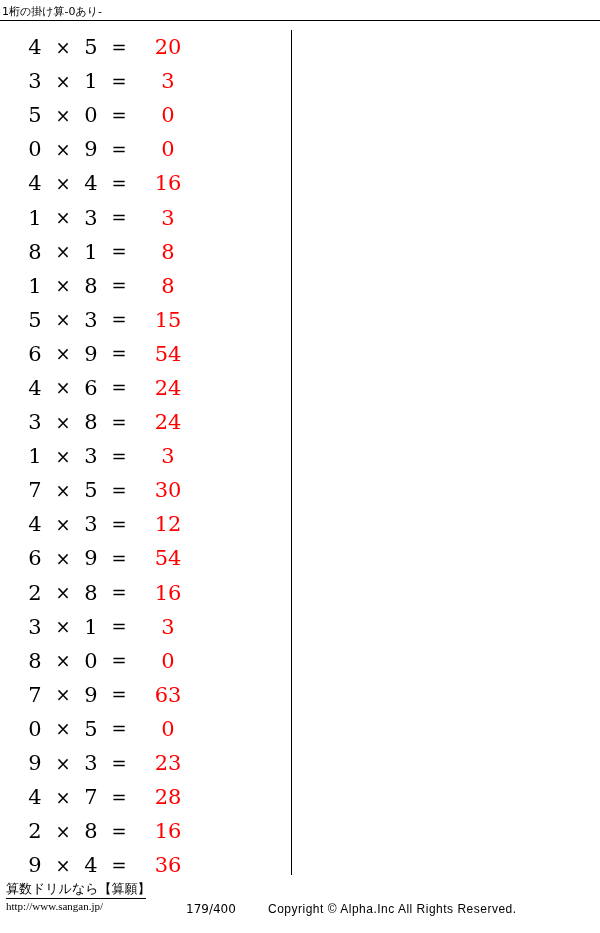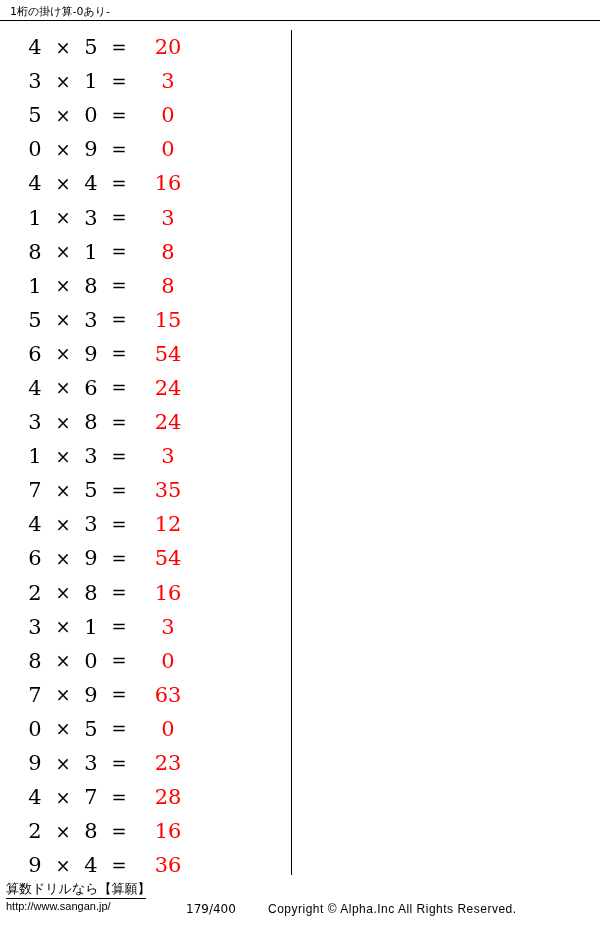--- a/index.html
+++ b/index.html
@@ -18,21 +18,21 @@
 
   .page {
     position: absolute;
     left: 0; top: 0;
     width: 600px;
     height: 933px;
   }
 
   .header-title {
     position: absolute;
-    left: 10px;
+    left: 2px;
     top: 4px;
     font-size: 11px;
     font-family: "DejaVu Sans", sans-serif;
     letter-spacing: 0px;
     color: #000;
   }
 
   .header-rule {
     position: absolute;
     left: 0;
@@ -127,21 +127,21 @@
     top: 18px;
     width: 140px;
     height: 1px;
     background: #000;
   }
   .footer-url {
     position: absolute;
     left: 6px;
     top: 20px;
     font-size: 11px;
-    font-family: Liberation Sans, sans-serif;
+    font-family: Liberation Serif, serif;
     color: #000;
   }
   .footer-page {
     position: absolute;
     left: 186px;
     top: 22px;
     font-size: 12px;
     font-family: "DejaVu Sans", sans-serif;
   }
   .footer-copy {
@@ -252,21 +252,21 @@
           <span class="op">×</span>
           <span class="cell">3</span>
           <span class="eq">=</span>
           <span class="ans">3</span>
         </div>
         <div class="prob">
           <span class="cell">7</span>
           <span class="op">×</span>
           <span class="cell">5</span>
           <span class="eq">=</span>
-          <span class="ans">35</span>
+          <span class="ans">30</span>
         </div>
         <div class="prob">
           <span class="cell">4</span>
           <span class="op">×</span>
           <span class="cell">3</span>
           <span class="eq">=</span>
           <span class="ans">12</span>
         </div>
         <div class="prob">
           <span class="cell">6</span>

